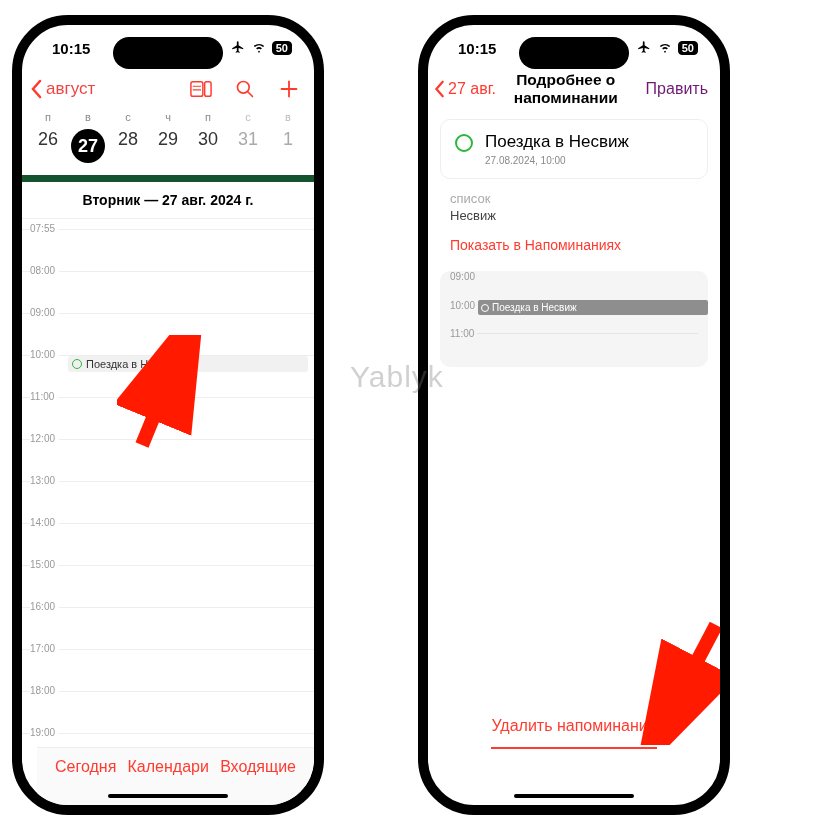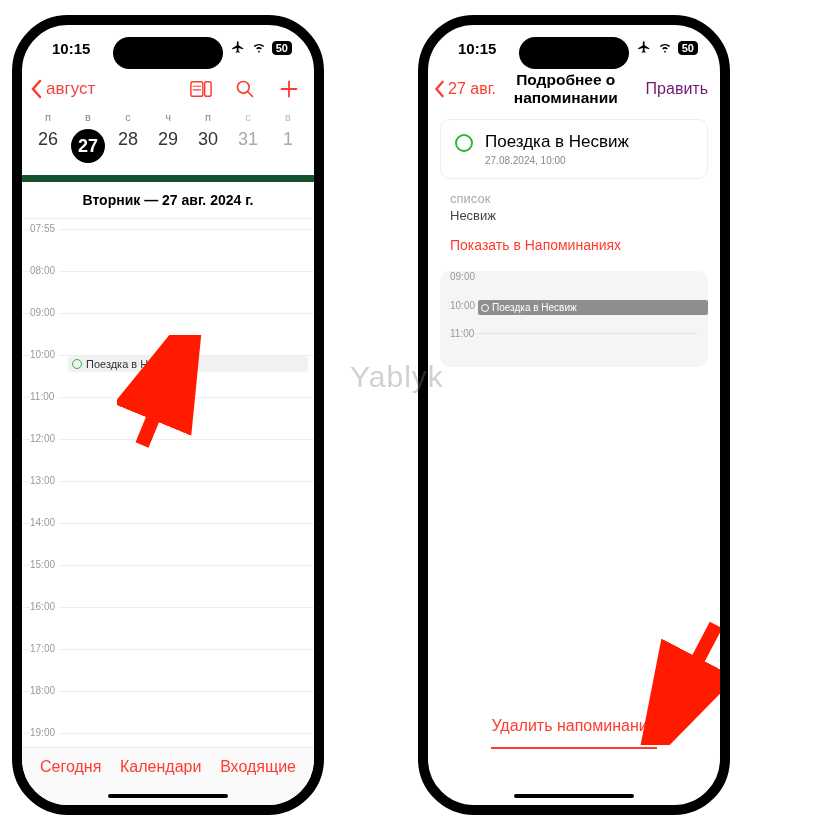--- a/index.html
+++ b/index.html
@@ -131,21 +131,21 @@
     display: flex;
     align-items: center;
     padding-left: 4px;
     gap: 4px;
   }
   .green-ring {
     width: 10px; height: 10px; border: 1.6px solid #2ab83a; border-radius: 50%; flex-shrink:0;
   }
   .bottom-bar {
     position: absolute;
-    bottom: 0; left: 0; right: 0;
+    bottom: 0; left: 15px; right: 0;
     height: 58px;
     display: flex;
     justify-content: space-between;
     align-items: flex-start;
     padding: 10px 18px 0 18px;
     border-top: 1px solid #eee;
     background: #fafafa;
     font-size: 16px;
     color: #ff3b30;
   }

